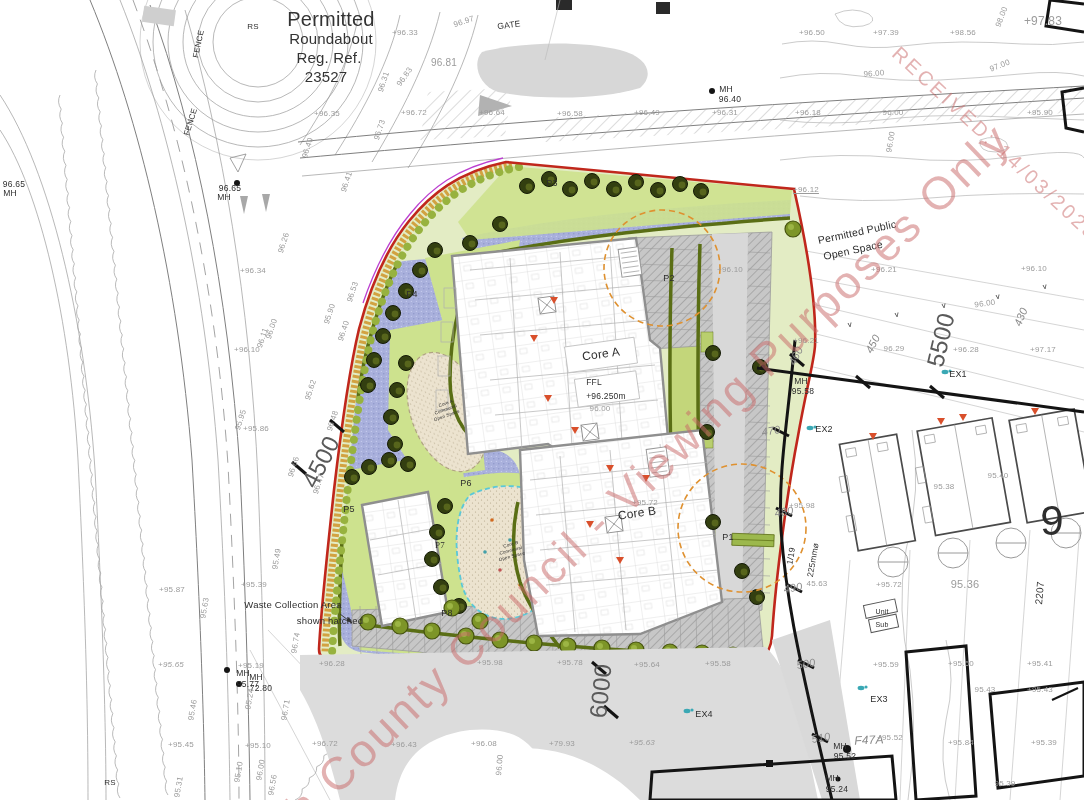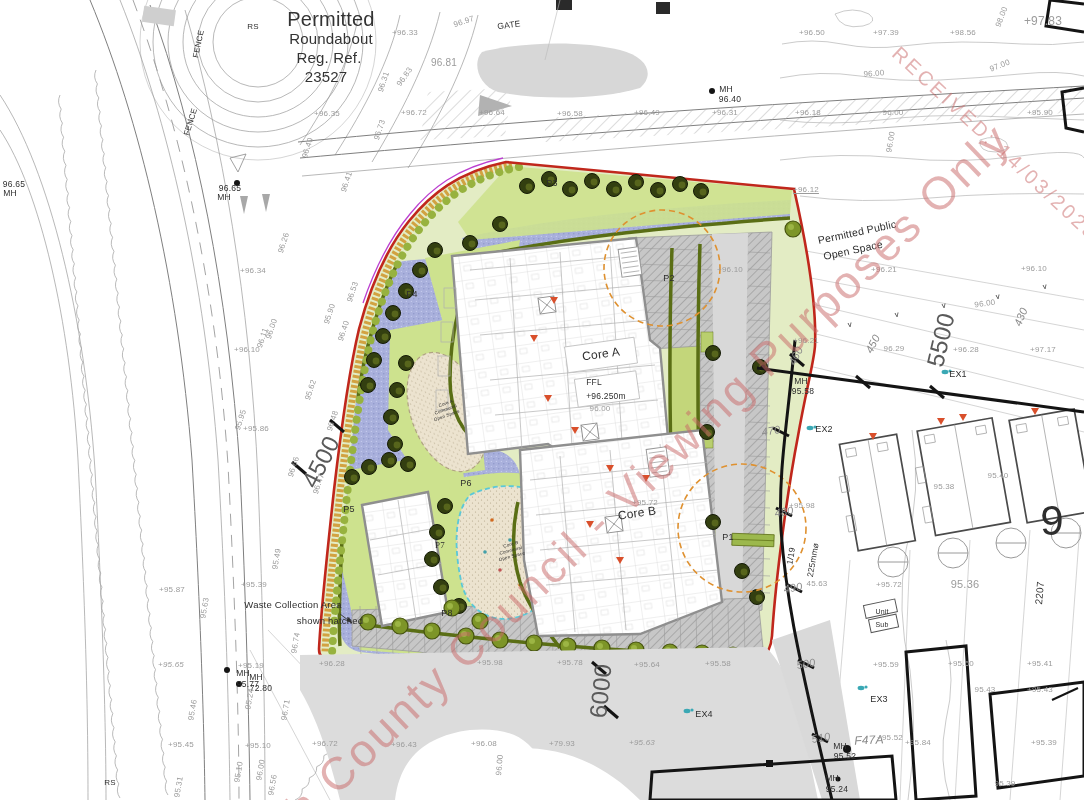--- a/index.html
+++ b/index.html
@@ -663,21 +663,21 @@
       <span class="lbl k-g" style="left: 998px; top: 476px; font-size: 8px; transform: translate(-50%, -50%) rotate(0deg);">95.40</span>
       <span class="lbl k-g" style="left: 944px; top: 487px; font-size: 8px; transform: translate(-50%, -50%) rotate(0deg);">95.38</span>
       <span class="lbl k-g" style="left: 817px; top: 584px; font-size: 8px; transform: translate(-50%, -50%) rotate(0deg);">45.63</span>
       <span class="lbl k-g" style="left: 889px; top: 585px; font-size: 8px; transform: translate(-50%, -50%) rotate(0deg);">+95.72</span>
       <span class="lbl k-g" style="left: 965px; top: 584px; font-size: 11px; transform: translate(-50%, -50%) rotate(0deg);">95.36</span>
       <span class="lbl k-g" style="left: 886px; top: 665px; font-size: 8px; transform: translate(-50%, -50%) rotate(0deg);">+95.59</span>
       <span class="lbl k-g" style="left: 961px; top: 664px; font-size: 8px; transform: translate(-50%, -50%) rotate(0deg);">+95.60</span>
       <span class="lbl k-g" style="left: 1040px; top: 664px; font-size: 8px; transform: translate(-50%, -50%) rotate(0deg);">+95.41</span>
       <span class="lbl k-g" style="left: 985px; top: 690px; font-size: 8px; transform: translate(-50%, -50%) rotate(0deg);">95.43</span>
       <span class="lbl k-g" style="left: 890px; top: 738px; font-size: 8px; transform: translate(-50%, -50%) rotate(0deg);">+95.52</span>
-      <span class="lbl k-g" style="left: 918px; top: 743px; font-size: 8px; transform: translate(-50%, -50%) rotate(0deg);">+95.84</span>
+      <span class="lbl k-g" style="left: 961px; top: 743px; font-size: 8px; transform: translate(-50%, -50%) rotate(0deg);">+95.84</span>
       <span class="lbl k-g" style="left: 1044px; top: 743px; font-size: 8px; transform: translate(-50%, -50%) rotate(0deg);">+95.39</span>
       <span class="lbl k-g" style="left: 1005px; top: 784px; font-size: 8px; transform: translate(-50%, -50%) rotate(0deg);">95.39</span>
       <span class="lbl k-g" style="left: 332px; top: 664px; font-size: 8px; transform: translate(-50%, -50%) rotate(0deg);">+96.28</span>
       <span class="lbl k-g" style="left: 490px; top: 663px; font-size: 8px; transform: translate(-50%, -50%) rotate(0deg);">+95.98</span>
       <span class="lbl k-g" style="left: 570px; top: 663px; font-size: 8px; transform: translate(-50%, -50%) rotate(0deg);">+95.78</span>
       <span class="lbl k-g" style="left: 647px; top: 665px; font-size: 8px; transform: translate(-50%, -50%) rotate(0deg);">+95.64</span>
       <span class="lbl k-g" style="left: 718px; top: 664px; font-size: 8px; transform: translate(-50%, -50%) rotate(0deg);">+95.58</span>
       <span class="lbl k-g" style="left: 325px; top: 744px; font-size: 8px; transform: translate(-50%, -50%) rotate(0deg);">+96.72</span>
       <span class="lbl k-g" style="left: 404px; top: 745px; font-size: 8px; transform: translate(-50%, -50%) rotate(0deg);">+96.43</span>
       <span class="lbl k-g" style="left: 484px; top: 744px; font-size: 8px; transform: translate(-50%, -50%) rotate(0deg);">+96.08</span>

